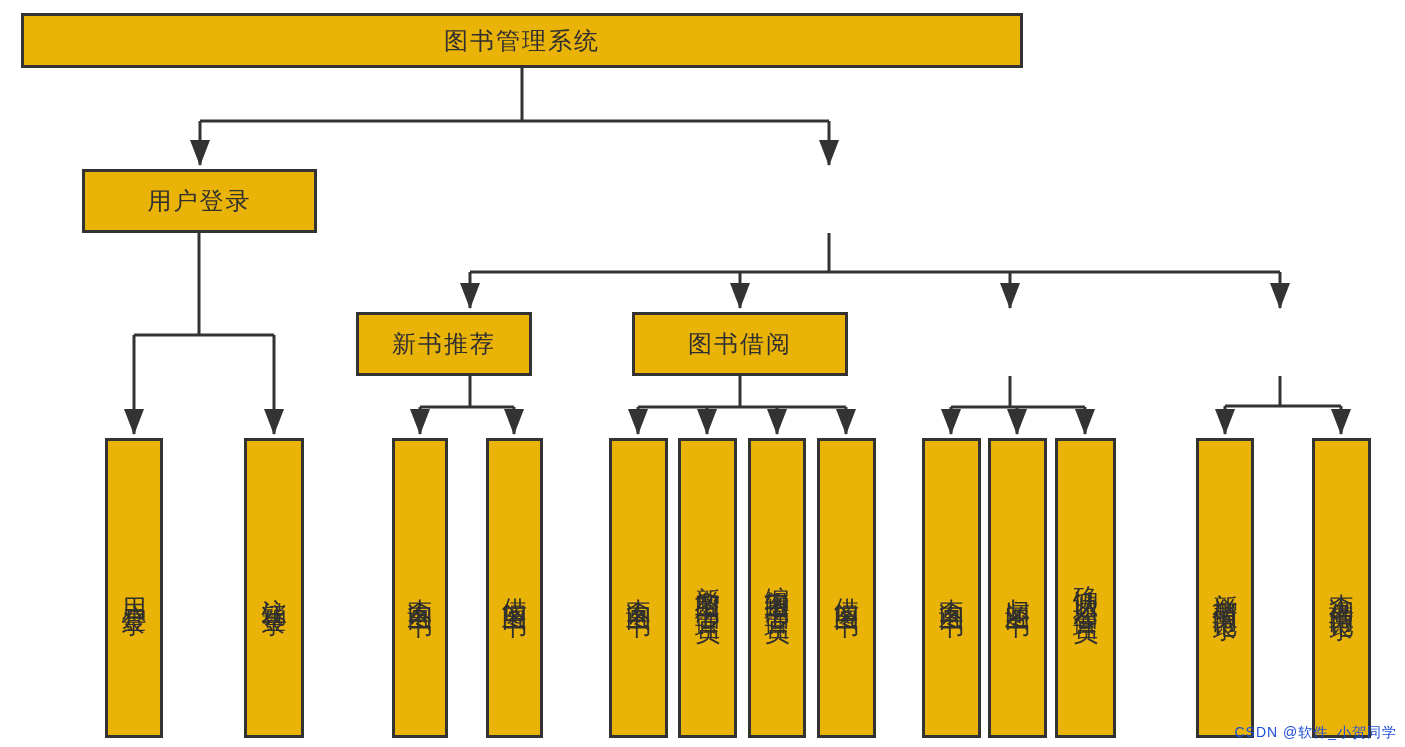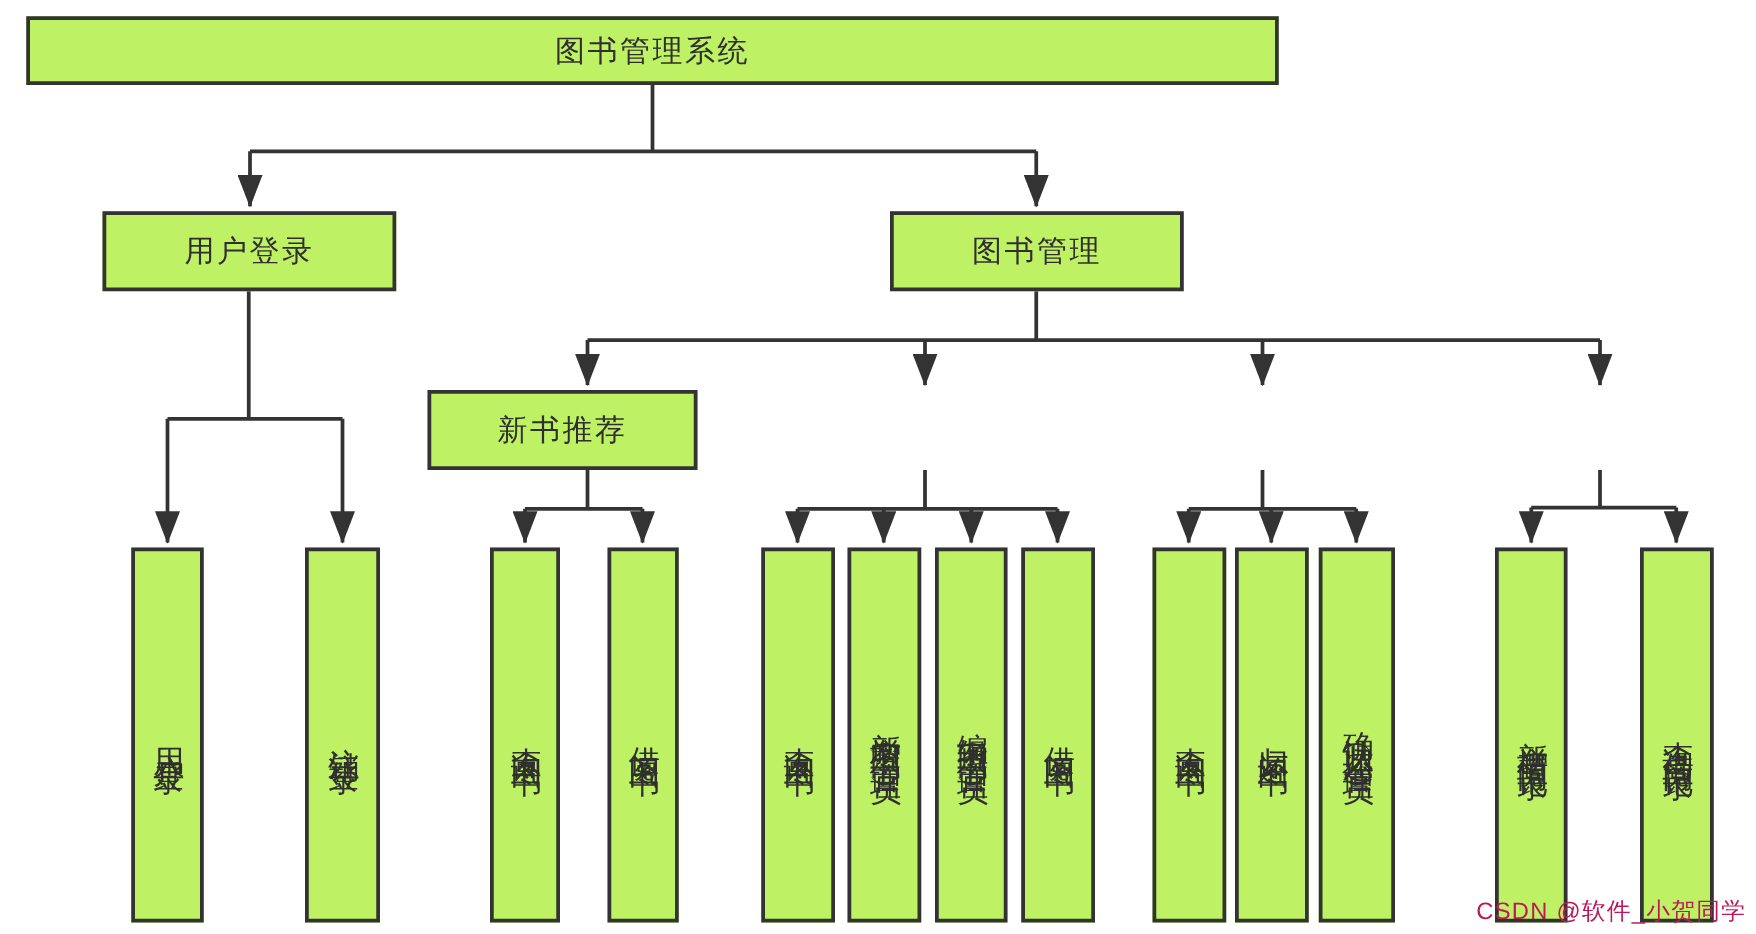--- a/index.html
+++ b/index.html
@@ -12,21 +12,21 @@
     overflow: hidden;
   }
   #connectors {
     position: absolute;
     left: 0; top: 0;
     width: 1405px; height: 747px;
   }
   .node {
     position: absolute;
     box-sizing: border-box;
-    background: #bef264;
+    background: #eab308;
     border: 3px solid #333333;
     display: flex;
     align-items: center;
     justify-content: center;
   }
   .hlabel {
     color: #2f2f2f;
     font-size: 24px;
     letter-spacing: 2px;
     white-space: nowrap;
@@ -37,22 +37,22 @@
     letter-spacing: 5px;
     writing-mode: vertical-lr;
     text-orientation: mixed;
     white-space: nowrap;
     line-height: 1;
   }
   .watermark {
     position: absolute;
     right: 8px;
     bottom: 5px;
-    font-size: 19px;
-    color: #be185d;
+    font-size: 14px;
+    color: #1d4ed8;
     letter-spacing: 1px;
     white-space: nowrap;
     z-index: 5;
     margin-top: 32px;
   }
 </style>
 </head>
 <body>
 
 <div id="canvas">
@@ -107,26 +107,26 @@
     </g>
   </svg>
 
   <div class="node" style="left:21px;top:13px;width:1002px;height:55px">
     <span class="hlabel">图书管理系统</span>
   </div>
 
   <div class="node" style="left:82px;top:169px;width:235px;height:64px">
     <span class="hlabel">用户登录</span>
   </div>
-  <div class="node" style="left:712px;top:169px;width:235px;height:64px">
-    <span class="hlabel">图书管理</span>
+
+  <div class="node" style="left:356px;top:312px;width:176px;height:64px">
+    <span class="hlabel">新书推荐</span>
   </div>
-
-  <div class="node" style="left:342px;top:312px;width:216px;height:64px">
-    <span class="hlabel">新书推荐</span>
+  <div class="node" style="left:632px;top:312px;width:216px;height:64px">
+    <span class="hlabel">图书借阅</span>
   </div>
 
   <div class="node" style="left:105px;top:438px;width:58px;height:300px">
     <span class="vlabel">用户登录</span>
   </div>
   <div class="node" style="left:244px;top:438px;width:60px;height:300px">
     <span class="vlabel">注销登录</span>
   </div>
 
   <div class="node" style="left:392px;top:438px;width:56px;height:300px">

